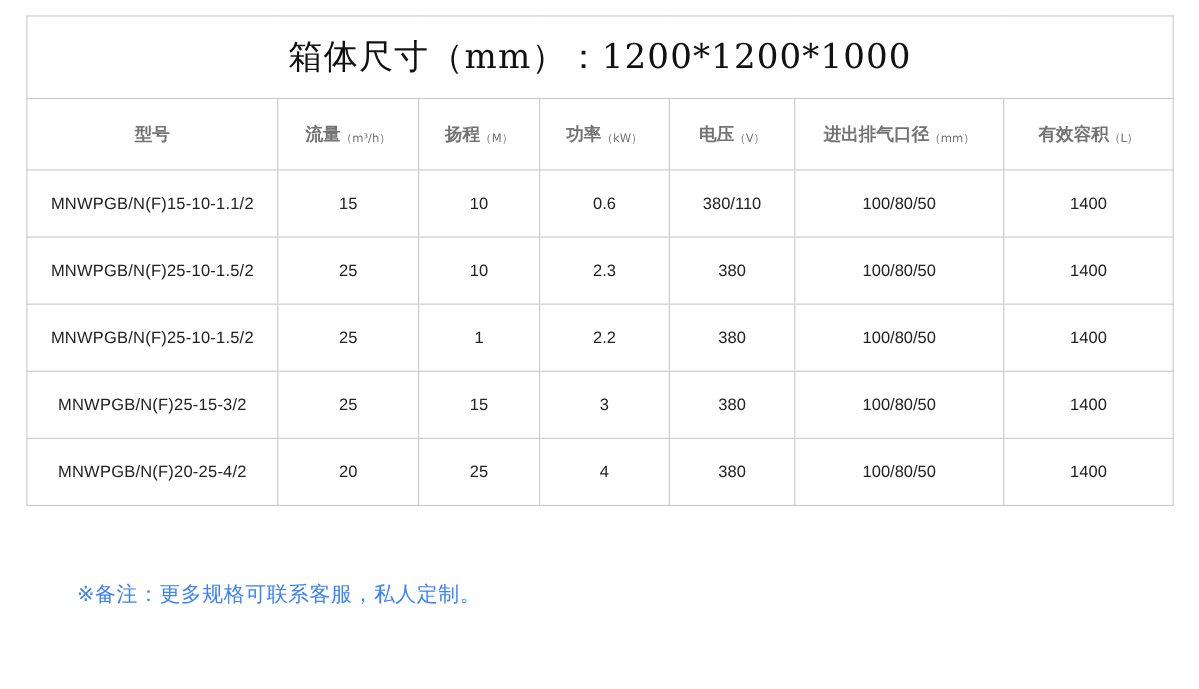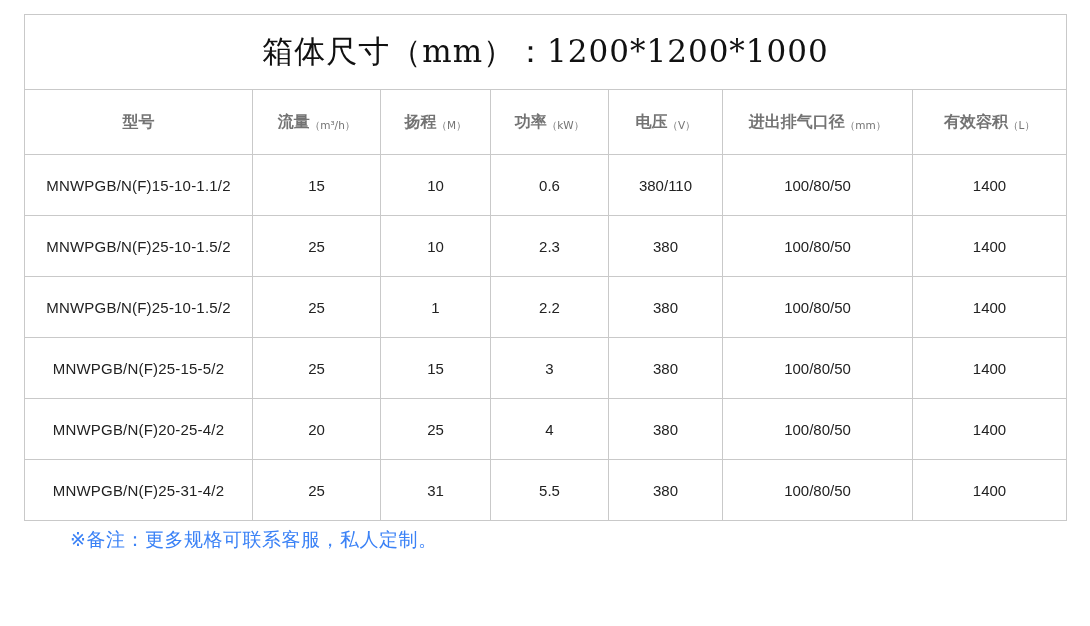--- a/index.html
+++ b/index.html
@@ -152,44 +152,35 @@
       <tr class="data-row">
         <td class="model-cell">MNWPGB/N(F)25-10-1.5/2</td>
         <td>25</td>
         <td>1</td>
         <td>2.2</td>
         <td>380</td>
         <td>100/80/50</td>
         <td>1400</td>
       </tr>
       <tr class="data-row">
-        <td class="model-cell">MNWPGB/N(F)25-15-5/2</td>
+        <td class="model-cell">MNWPGB/N(F)25-15-3/2</td>
         <td>25</td>
         <td>15</td>
         <td>3</td>
         <td>380</td>
         <td>100/80/50</td>
         <td>1400</td>
       </tr>
       <tr class="data-row">
         <td class="model-cell">MNWPGB/N(F)20-25-4/2</td>
         <td>20</td>
         <td>25</td>
         <td>4</td>
         <td>380</td>
         <td>100/80/50</td>
         <td>1400</td>
       </tr>
-      <tr class="data-row">
-        <td class="model-cell">MNWPGB/N(F)25-31-4/2</td>
-        <td>25</td>
-        <td>31</td>
-        <td>5.5</td>
-        <td>380</td>
-        <td>100/80/50</td>
-        <td>1400</td>
-      </tr>
     </tbody>
   </table>
 
   <div class="note">※备注：更多规格可联系客服，私人定制。</div>
 
 </div>
 
 </body></html>

